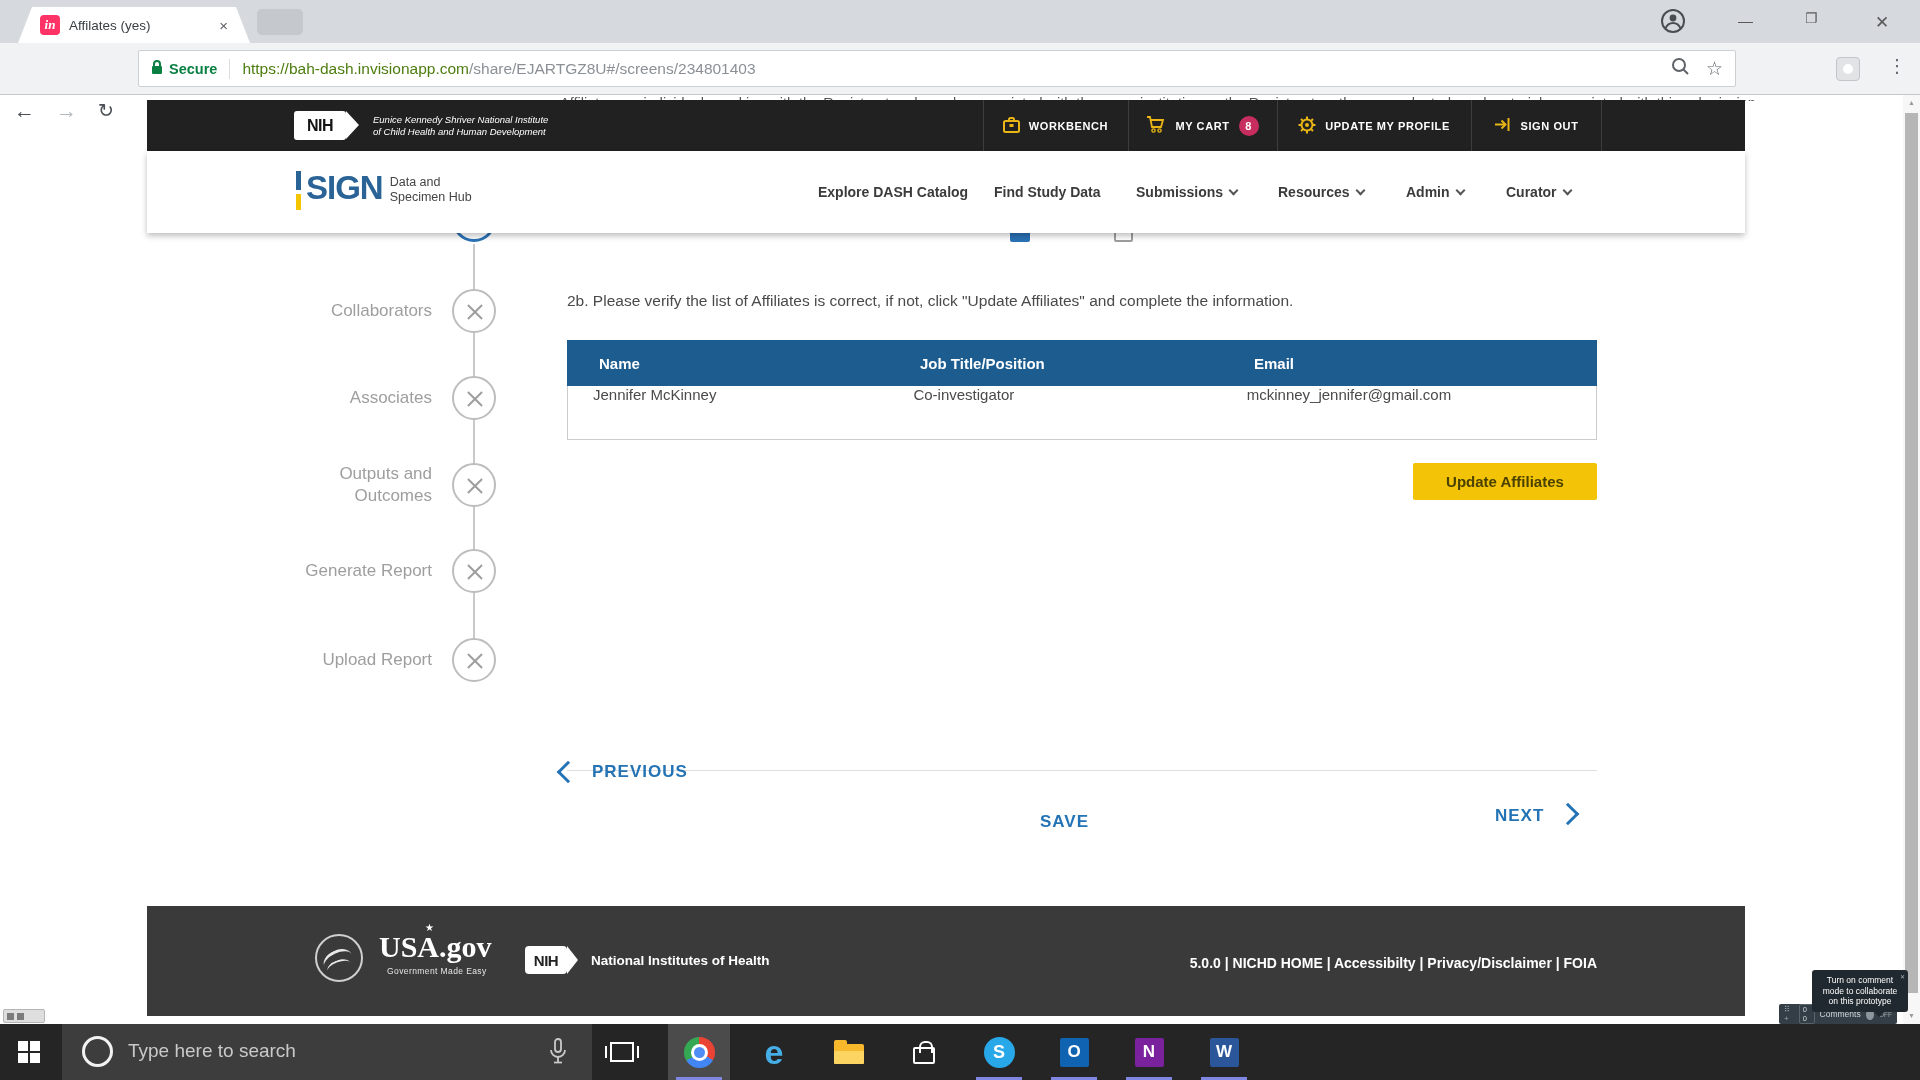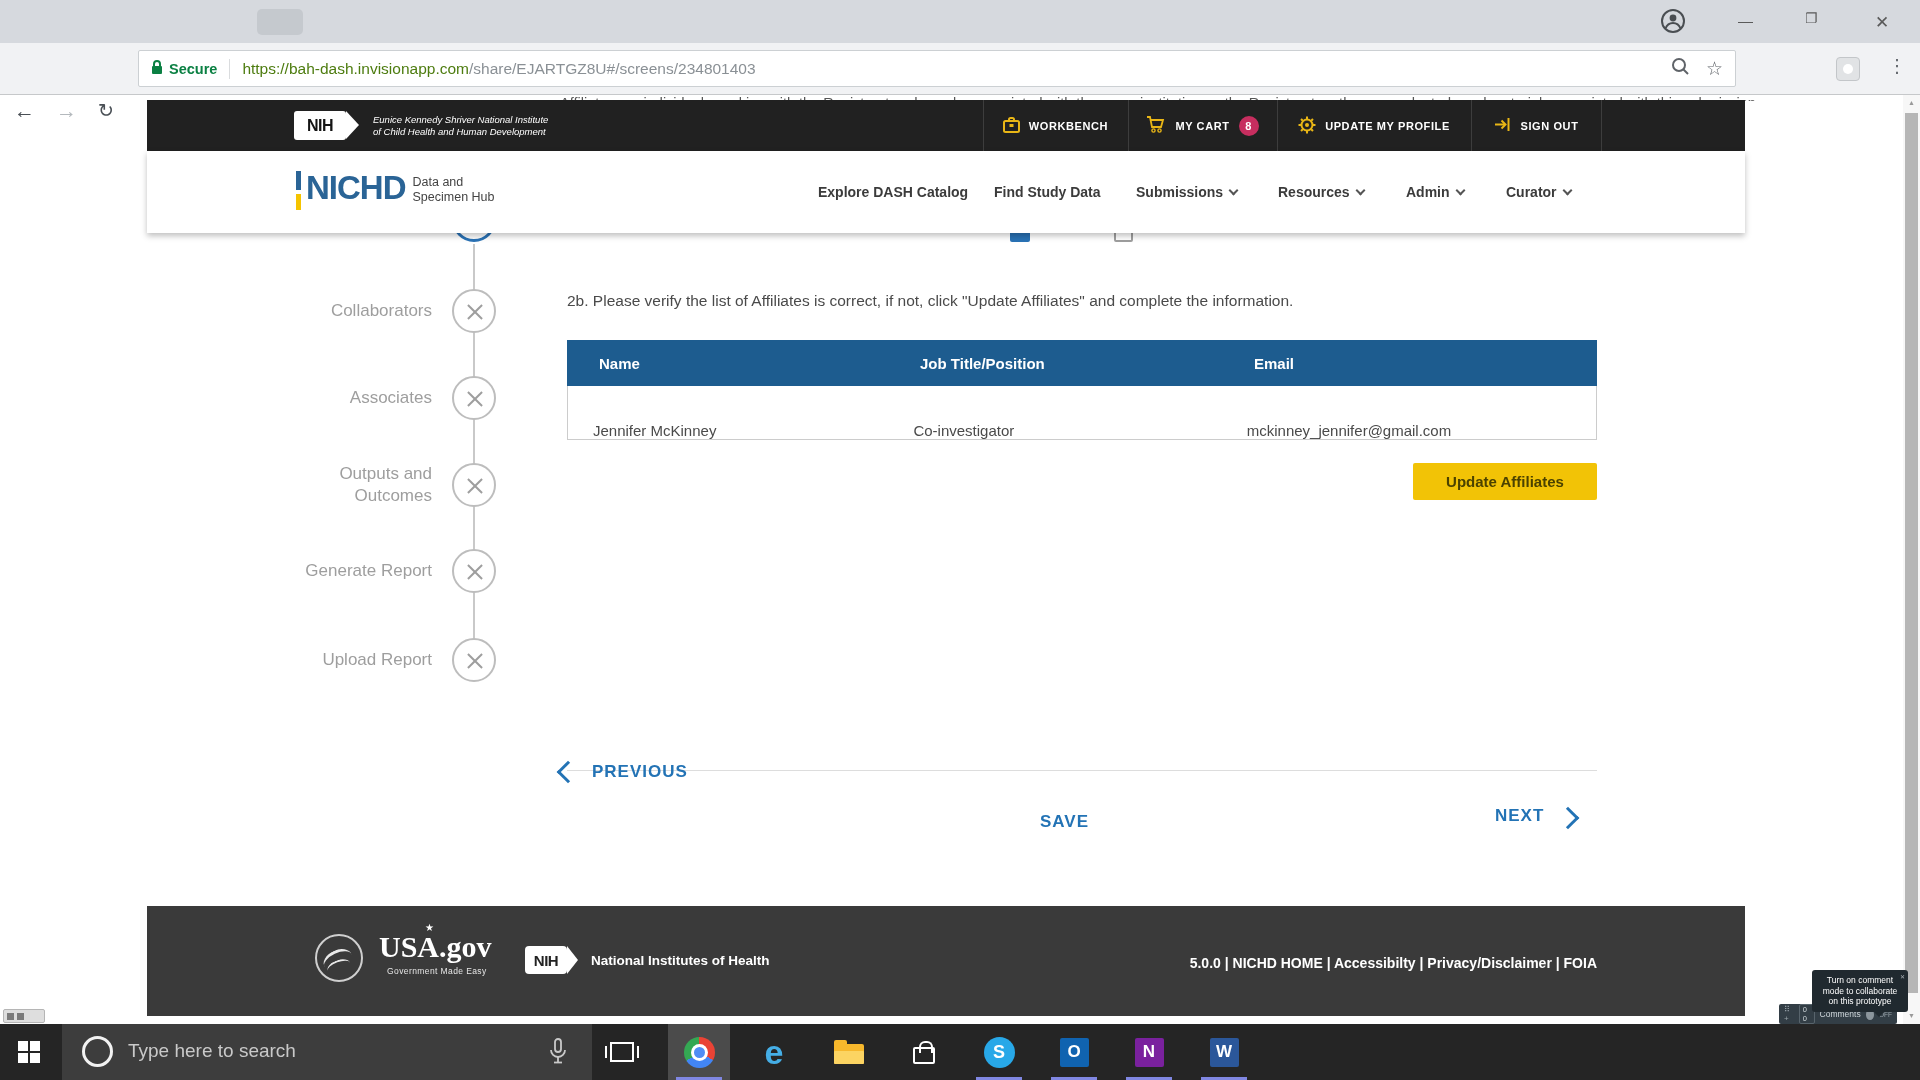--- a/index.html
+++ b/index.html
@@ -79,33 +79,33 @@
   #step-arc { left:452px; top:198px; width:44px; height:44px; border:3px solid #2a72b5;
     border-radius:50%; background:#fff; z-index:3; }
   .step-label { position:absolute; left:222px; width:210px; text-align:right; font-size:17px;
     color:#9e9e9e; line-height:22px; }
 
   
   #instruction { left:567px; top:292px; font-size:15.5px; color:#4a4a4a; }
   #aff-table { left:567px; top:340px; width:1030px; }
   #thead { height:46px; background:#1d5c8f; display:flex; align-items:center; }
   #thead div { color:#fff; font-weight:bold; font-size:15px; padding-left:32px; }
-  #trow { height:54px; background:#fff; border:1px solid #ccc; border-top:none; display:flex; align-items:flex-end; }
+  #trow { height:54px; background:#fff; border:1px solid #ccc; border-top:none; display:flex; align-items:flex-start; }
   #trow div { color:#4a4a4a; font-size:15px; padding-left:25px; }
   .c1 { width:321px; } .c2 { width:334px; } .c3 { width:375px; }
   #upd-btn { left:1413px; top:463px; width:184px; height:37px; background:#f2c306; border-radius:2px;
     display:flex; align-items:center; justify-content:center; font-size:15px; font-weight:bold; color:#4b4200; }
   #divider { left:567px; top:770px; width:1030px; height:1px; background:#ddd; }
   .pager { color:#2373b5; font-weight:bold; font-size:17px; letter-spacing:1px; }
   .chev { display:inline-block; width:16px; height:16px; border-left:3px solid #2373b5;
     border-bottom:3px solid #2373b5; }
   #prev-btn { left:560px; top:762px; display:flex; align-items:center; gap:16px; }
   #prev-btn .chev { transform:rotate(45deg); }
   #save-btn { left:1040px; top:812px; }
-  #next-btn { left:1495px; top:806px; display:flex; align-items:flex-end; gap:16px; }
+  #next-btn { left:1495px; top:806px; display:flex; align-items:flex-start; gap:16px; }
   #next-btn .chev { transform:rotate(225deg); }
 
   
   #footer { left:147px; top:906px; width:1598px; height:110px; background:#3a3a3a; color:#fff; }
   #hhs-logo { position:absolute; left:168px; top:28px; width:48px; height:48px; border:2px solid #cfcfcf;
     border-radius:50%; }
   #hhs-logo::before { content:""; position:absolute; left:6px; top:14px; width:30px; height:18px;
     border-top:3px solid #e8e8e8; border-radius:50%; transform:rotate(-25deg); }
   #hhs-logo::after { content:""; position:absolute; left:10px; top:24px; width:24px; height:12px;
     border-top:2px solid #e8e8e8; border-radius:50%; transform:rotate(-20deg); }
@@ -175,20 +175,25 @@
   #skype-ic { width:31px; height:31px; border-radius:50%; background:#28a8e8; color:#fff; font-weight:bold;
     font-size:18px; display:flex; align-items:center; justify-content:center; }
   .tile { width:29px; height:29px; border-radius:2px; color:#fff; font-weight:bold; font-size:17px;
     display:flex; align-items:center; justify-content:center; }
   #outlook-ic { background:#1063b0; } #onenote-ic { background:#7a219e; } #word-ic { background:#2b579a; }
 </style>
 </head>
 <body>
 
 <div class="abs" id="titlebar">
+  <div class="abs" id="tab">
+    <span id="favicon">in</span>
+    <span id="tab-title">Affilates (yes)</span>
+    <span id="tab-close">×</span>
+  </div>
   <div class="abs" id="ghost-tab"></div>
   <span class="abs" id="profile-ic">
     <svg width="26" height="26" viewBox="0 0 26 26">
         <circle cx="13" cy="13" r="11" fill="none" stroke="#4a4e52" stroke-width="2"></circle>
         <circle cx="13" cy="10" r="3.4" fill="#4a4e52"></circle>
         <path d="M5.5 20.5c1.5-4 4-5.5 7.5-5.5s6 1.5 7.5 5.5" fill="none" stroke="#4a4e52" stroke-width="2"></path>
       </svg>
   </span>
   <span class="abs winbtn" style="left:1738px;">—</span>
   <span class="abs winbtn" style="left:1805px;top:10px;font-size:14px;">❐</span>
@@ -288,21 +293,21 @@
     <span>SIGN OUT</span>
   </div>
 </div>
 
 <div class="abs" id="navbar">
   <div id="logo">
     <div id="logo-bar">
         <span class="b1"></span>
         <span class="b2"></span>
       </div>
-    <span id="logo-word">NICHD</span>
+    <span id="logo-word">SIGN</span>
     <div id="logo-sub">
       <div>Data and</div>
         <div>Specimen Hub</div>
     </div>
   </div>
   <span class="nav-item" style="left:671px;">Explore DASH Catalog</span>
   <span class="nav-item" style="left:847px;">Find Study Data</span>
   <span class="nav-item" style="left:989px;"><span>Submissions</span><i class="caret"></i></span>
   <span class="nav-item" style="left:1131px;"><span>Resources</span><i class="caret"></i></span>
   <span class="nav-item" style="left:1259px;"><span>Admin</span><i class="caret"></i></span>

